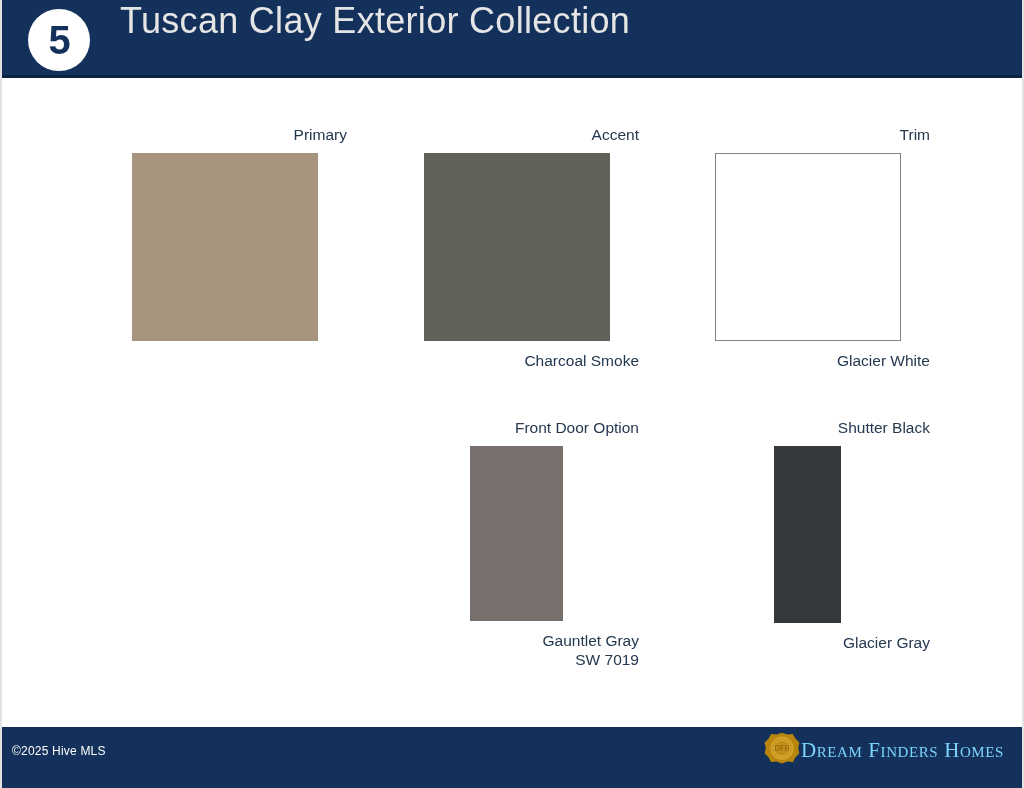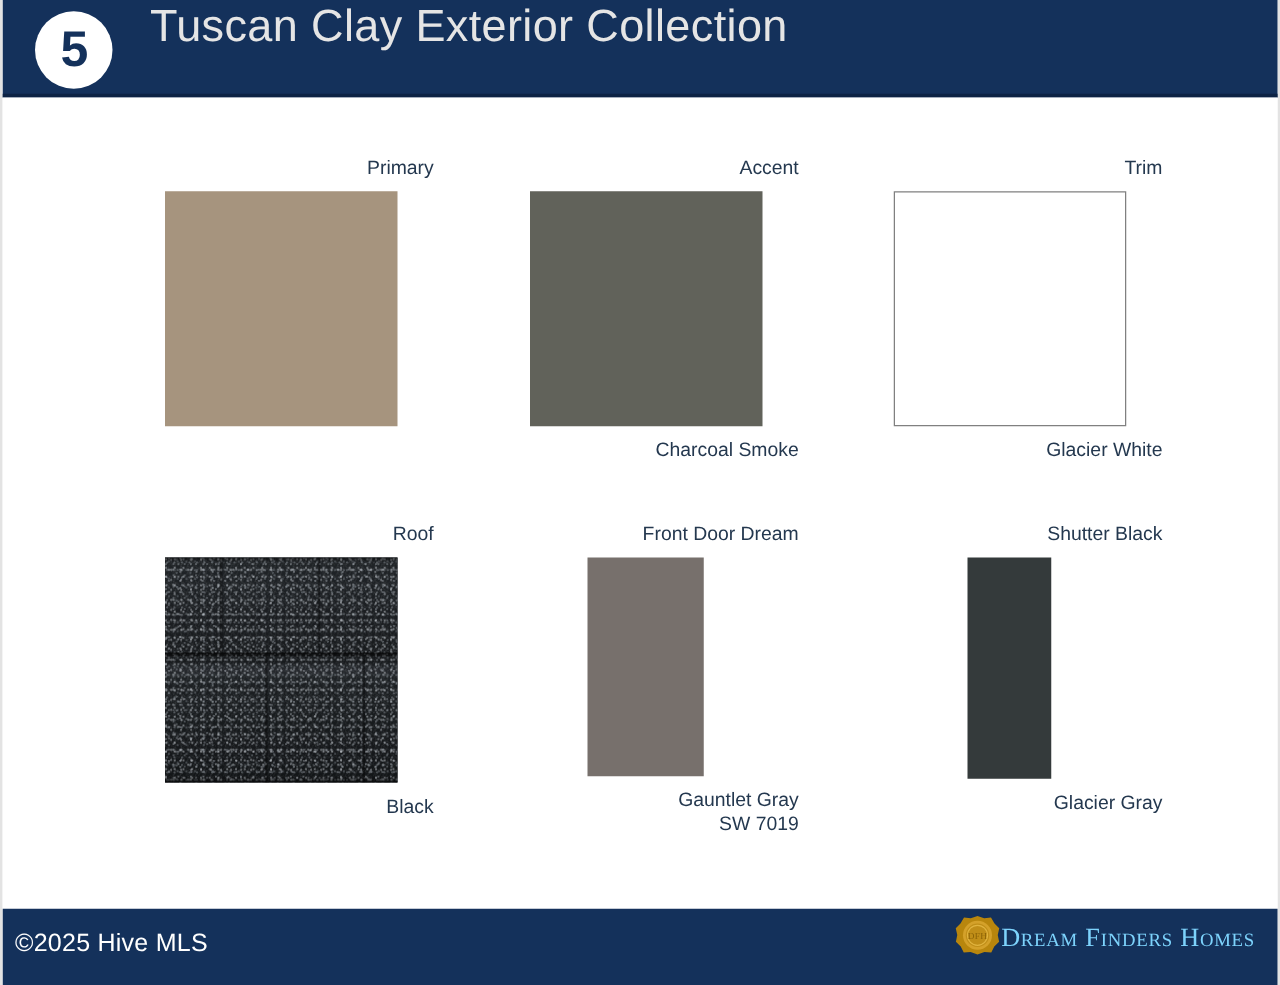--- a/index.html
+++ b/index.html
@@ -167,21 +167,21 @@
     top: 727px;
     width: 1024px;
     height: 61px;
     background: #14315b;
   }
   .copyright {
     position: absolute;
     left: 10px;
     top: 17px;
     color: #ffffff;
-    font-size: 20px;
+    font-size: 12px;
     font-weight: 400;
     letter-spacing: 0.2px;
     white-space: nowrap;
   }
   .brand {
     position: absolute;
     right: 22px;
     top: 4px;
     display: flex;
     align-items: center;
@@ -228,38 +228,23 @@
     </div>
 
     <div class="cell" style="left:683px; top:48px; width:245px;">
       <div class="cell-title">Trim</div>
       <div class="chip-wrap">
         <div class="chip bordered" style="width:186px; height:188px; background:#ffffff;"></div>
       </div>
       <div class="cell-caption">Glacier White</div>
     </div>
 
-    <div class="cell" style="left:100px; top:341px; width:245px;">
-      <div class="cell-title">Roof</div>
-      <div class="chip-wrap">
-        <div class="chip shingle" style="width:186px; height:180px;">
-          <div class="shingle-top-edge"></div>
-          <div class="shingle-seam" style="top:76px;"></div>
-          <div class="shingle-joint" style="left:44px; top:0; height:76px;"></div>
-          <div class="shingle-joint" style="left:122px; top:0; height:76px;"></div>
-          <div class="shingle-joint" style="left:80px; top:79px; height:101px;"></div>
-          <div class="shingle-joint" style="left:158px; top:79px; height:101px;"></div>
-          <div class="shingle-bottom-edge"></div>
-        </div>
-      </div>
-      <div class="cell-caption">Black</div>
-    </div>
 
     <div class="cell" style="left:392px; top:341px; width:245px;">
-      <div class="cell-title">Front Door Dream</div>
+      <div class="cell-title">Front Door Option</div>
       <div class="chip-wrap">
         <div class="chip" style="width:93px; height:175px; background:#77706c;"></div>
       </div>
       <div class="cell-caption">Gauntlet Gray
 SW 7019</div>
     </div>
 
     <div class="cell" style="left:683px; top:341px; width:245px;">
       <div class="cell-title">Shutter Black</div>
       <div class="chip-wrap">

